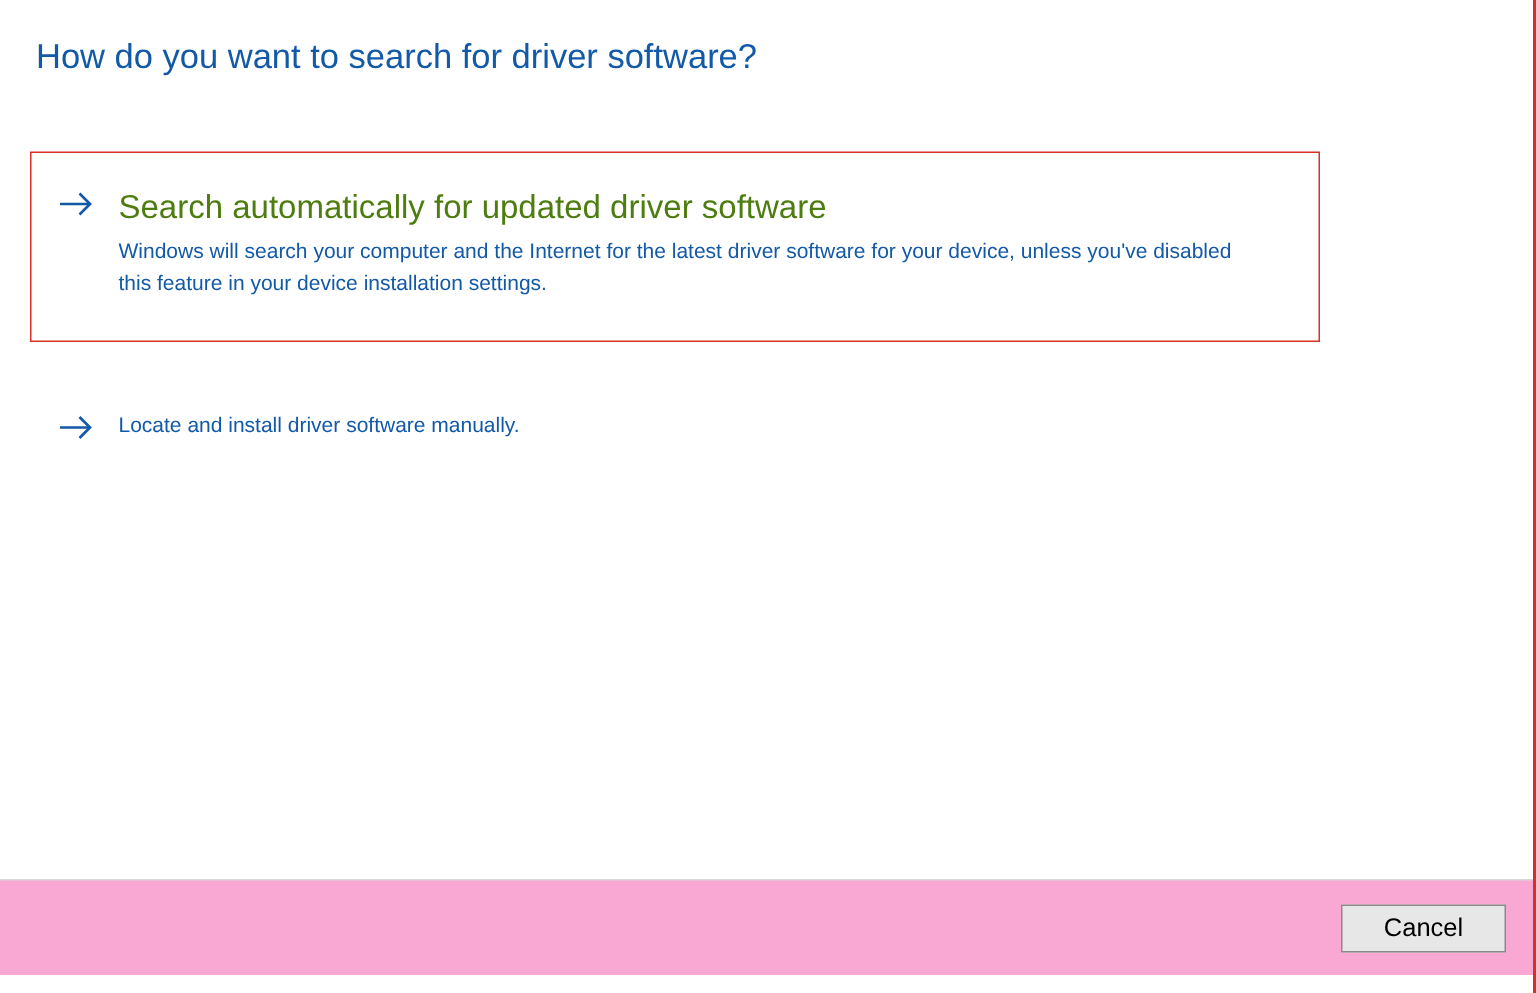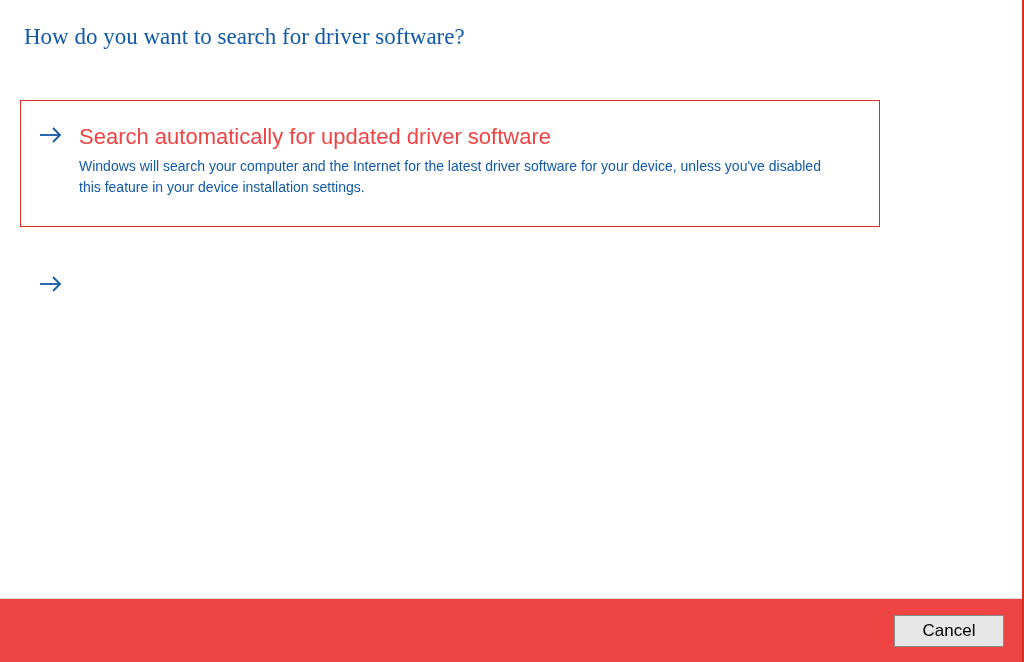--- a/index.html
+++ b/index.html
@@ -19,21 +19,20 @@
     .content-area {
       padding: 24px 20px 0 20px;
       height: 596px;
     }
     .page-title {
       color: #1259a8;
       font-size: 23px;
       font-weight: 400;
       margin-bottom: 50px;
       padding-left: 4px;
-      font-family: Liberation Serif, serif;
     }
     .option {
       display: flex;
       align-items: flex-start;
       padding: 22px 20px 28px 18px;
       margin-bottom: 22px;
       cursor: pointer;
       border: 1px solid transparent;
       width: 860px;
     }
@@ -48,40 +47,40 @@
       margin-right: 10px;
     }
     .arrow-icon svg {
       width: 24px;
       height: 18px;
     }
     .option-text {
       flex: 1;
     }
     .option-title {
-      color: #ef4444;
+      color: #4d7c0f;
       font-size: 22px;
       font-weight: 400;
       line-height: 1.3;
       margin-bottom: 4px;
     }
     .option-description {
       color: #1259a8;
       font-size: 14px;
       font-weight: 400;
       line-height: 1.5;
       max-width: 750px;
     }
     .footer {
       position: absolute;
-      bottom: 0;
+      bottom: 12px;
       left: 0;
       right: 0;
       height: 64px;
-      background: #ef4444;
+      background: #f9a8d4;
       border-top: 1px solid #d8d8d8;
       display: flex;
       justify-content: flex-end;
       align-items: center;
       padding-right: 18px;
     }
     .cancel-button {
       background: #e7e7e7;
       border: 1px solid #8a8a8a;
       color: #000000;
@@ -113,19 +112,20 @@
   </div>
 
   <div class="option">
     <div class="arrow-icon">
       <svg viewBox="0 0 24 16" fill="none" stroke="#1259a8" stroke-width="1.8">
         <line x1="1" y1="8" x2="21" y2="8"></line>
         <polyline points="14,1 21,8 14,15"></polyline>
       </svg>
     </div>
     <div class="option-text">
+      <div class="option-description">Locate and install driver software manually.</div>
     </div>
   </div>
 </div>
 
 <div class="footer">
   <button class="cancel-button">Cancel</button>
 </div>
 
 </body></html>

